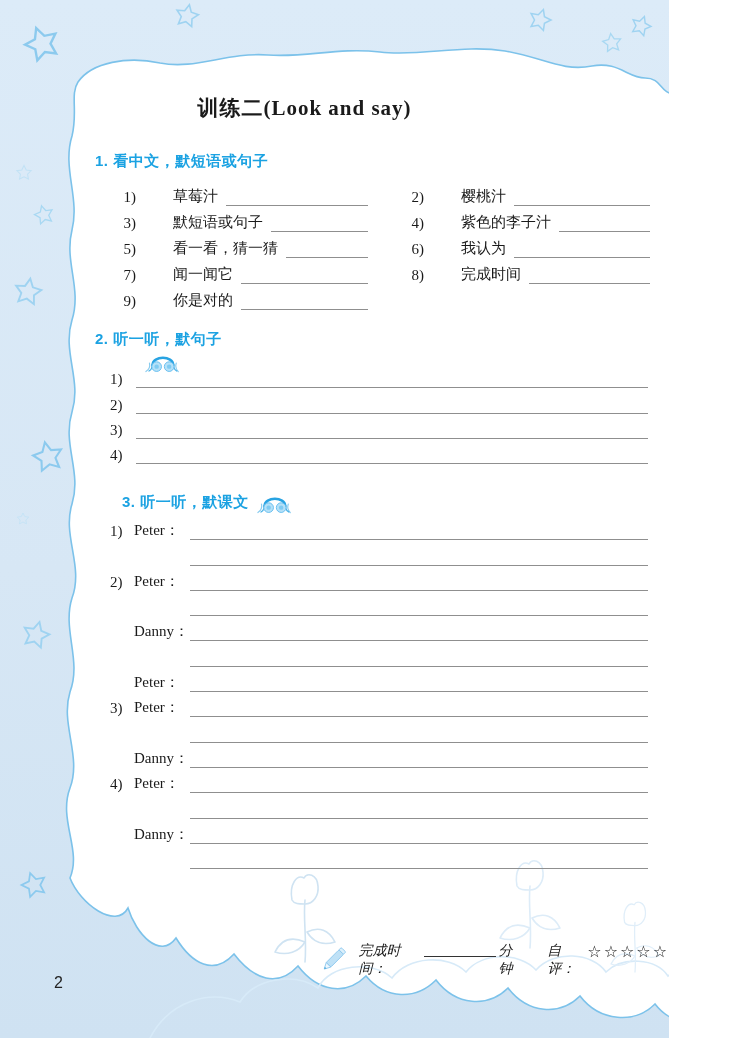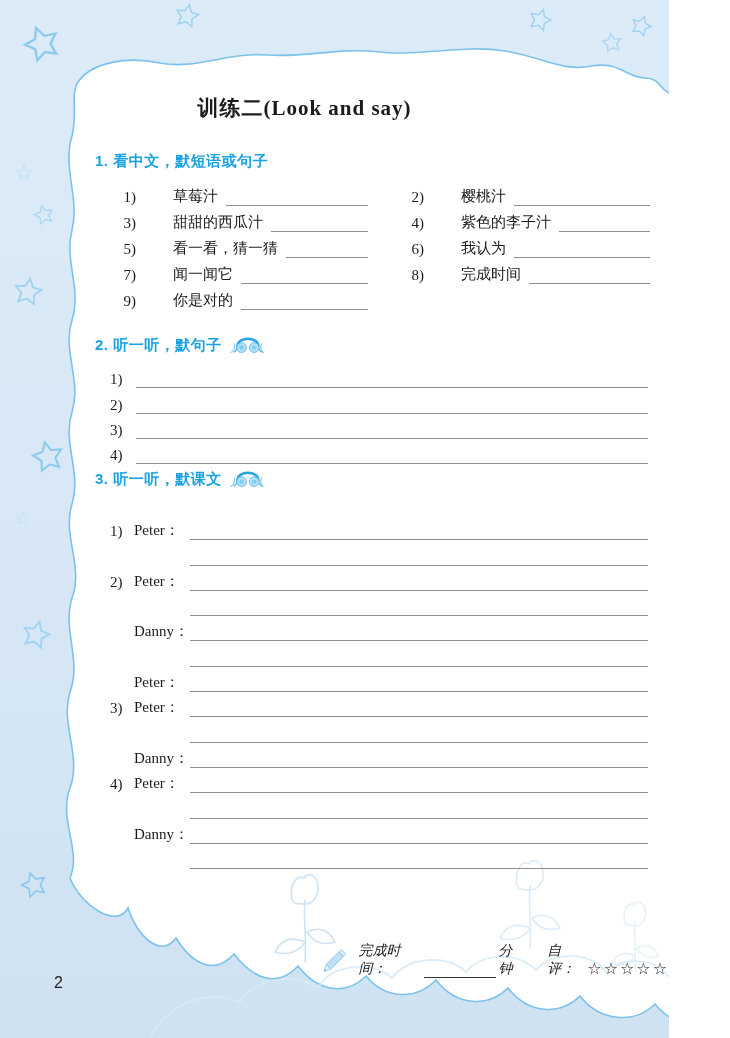--- a/index.html
+++ b/index.html
@@ -10,28 +10,28 @@
   }
   .bg { position:absolute; left:0; top:0; }
 
   .title {
     position:absolute; left:0; right:60px; top:94px; margin:0;
     text-align:center; font-size:21px; font-weight:700; letter-spacing:1px;
     font-family:"Liberation Serif", serif;
   }
 
   .heading {
-    position:absolute; left:95px; display:flex; align-items:flex-end;
+    position:absolute; left:95px; display:flex; align-items:center;
     font-family:"Liberation Sans", sans-serif; font-weight:700;
     font-size:15px; color:#1ba2e2; letter-spacing:0.5px;
   }
   .heading svg { margin-left:8px; position:relative; top:2px; }
   .s1-head { top:152px; }
-  .s2-head { top:330px; }
-  .s3-head { top:464px; }
+  .s2-head { top:330px;flex-direction:column; }
+  .s3-head { top:490px;margin-left:27px; }
 
   .s1-grid {
     position:absolute; left:110px; top:182px; width:545px;
     display:grid; grid-template-columns:282px 263px;
   }
   .item { display:flex; align-items:flex-end; height:26px; padding-bottom:2px; box-sizing:border-box; font-size:15px; }
   .s1-grid .item:nth-child(odd)  { padding-right:24px; }
   .s1-grid .item:nth-child(even) { padding-left:6px; padding-right:5px; }
   .item .num { width:26px; text-align:right; margin-right:7px; flex:none; }
   .item .txt { margin-right:8px; white-space:nowrap;margin-left:30px; }
@@ -42,21 +42,21 @@
   .dline { display:flex; align-items:flex-end; height:25.3px; padding-bottom:3px; box-sizing:border-box; font-size:15px; }
   .dline .num { width:22px; flex:none; margin-right:4px; }
 
   .s3-rows { position:absolute; left:110px; top:518px; width:538px; }
   .drow { display:flex; align-items:flex-end; height:25.3px; padding-bottom:3px; box-sizing:border-box; font-size:15px; }
   .drow .num { width:24px; flex:none; }
   .drow .lbl { width:56px; flex:none; }
 
   .footer {
     position:absolute; left:318px; top:942px; height:36px;
-    display:flex; align-items:flex-end; font-size:14px; font-style:italic;
+    display:flex; align-items:flex-start; font-size:14px; font-style:italic;
     font-family:"Liberation Serif", serif;
   }
   .footer svg { margin-right:8px; }
   .f-blank { display:inline-block; width:80px; border-bottom:1px solid #333; height:14px; margin:0 2px; }
   .f-gap { width:26px; }
   .f-stars { font-style:normal; font-family:"DejaVu Sans", sans-serif; font-size:16px; letter-spacing:2px; margin-left:2px; }
 
   .pagenum {
     position:absolute; left:54px; top:974px; font-size:16px;
     font-family:"Liberation Sans", sans-serif; color:#222;
@@ -127,21 +127,21 @@
         <span class="txt">草莓汁</span>
         <span class="wline"></span>
       </div>
     <div class="item">
         <span class="num">2)</span>
         <span class="txt">樱桃汁</span>
         <span class="wline"></span>
       </div>
     <div class="item">
         <span class="num">3)</span>
-        <span class="txt">甜甜的西瓜汁</span>
+        <span class="txt">默短语或句子</span>
         <span class="wline"></span>
       </div>
     <div class="item">
         <span class="num">4)</span>
         <span class="txt">紫色的李子汁</span>
         <span class="wline"></span>
       </div>
     <div class="item">
         <span class="num">5)</span>
         <span class="txt">看一看，猜一猜</span>

